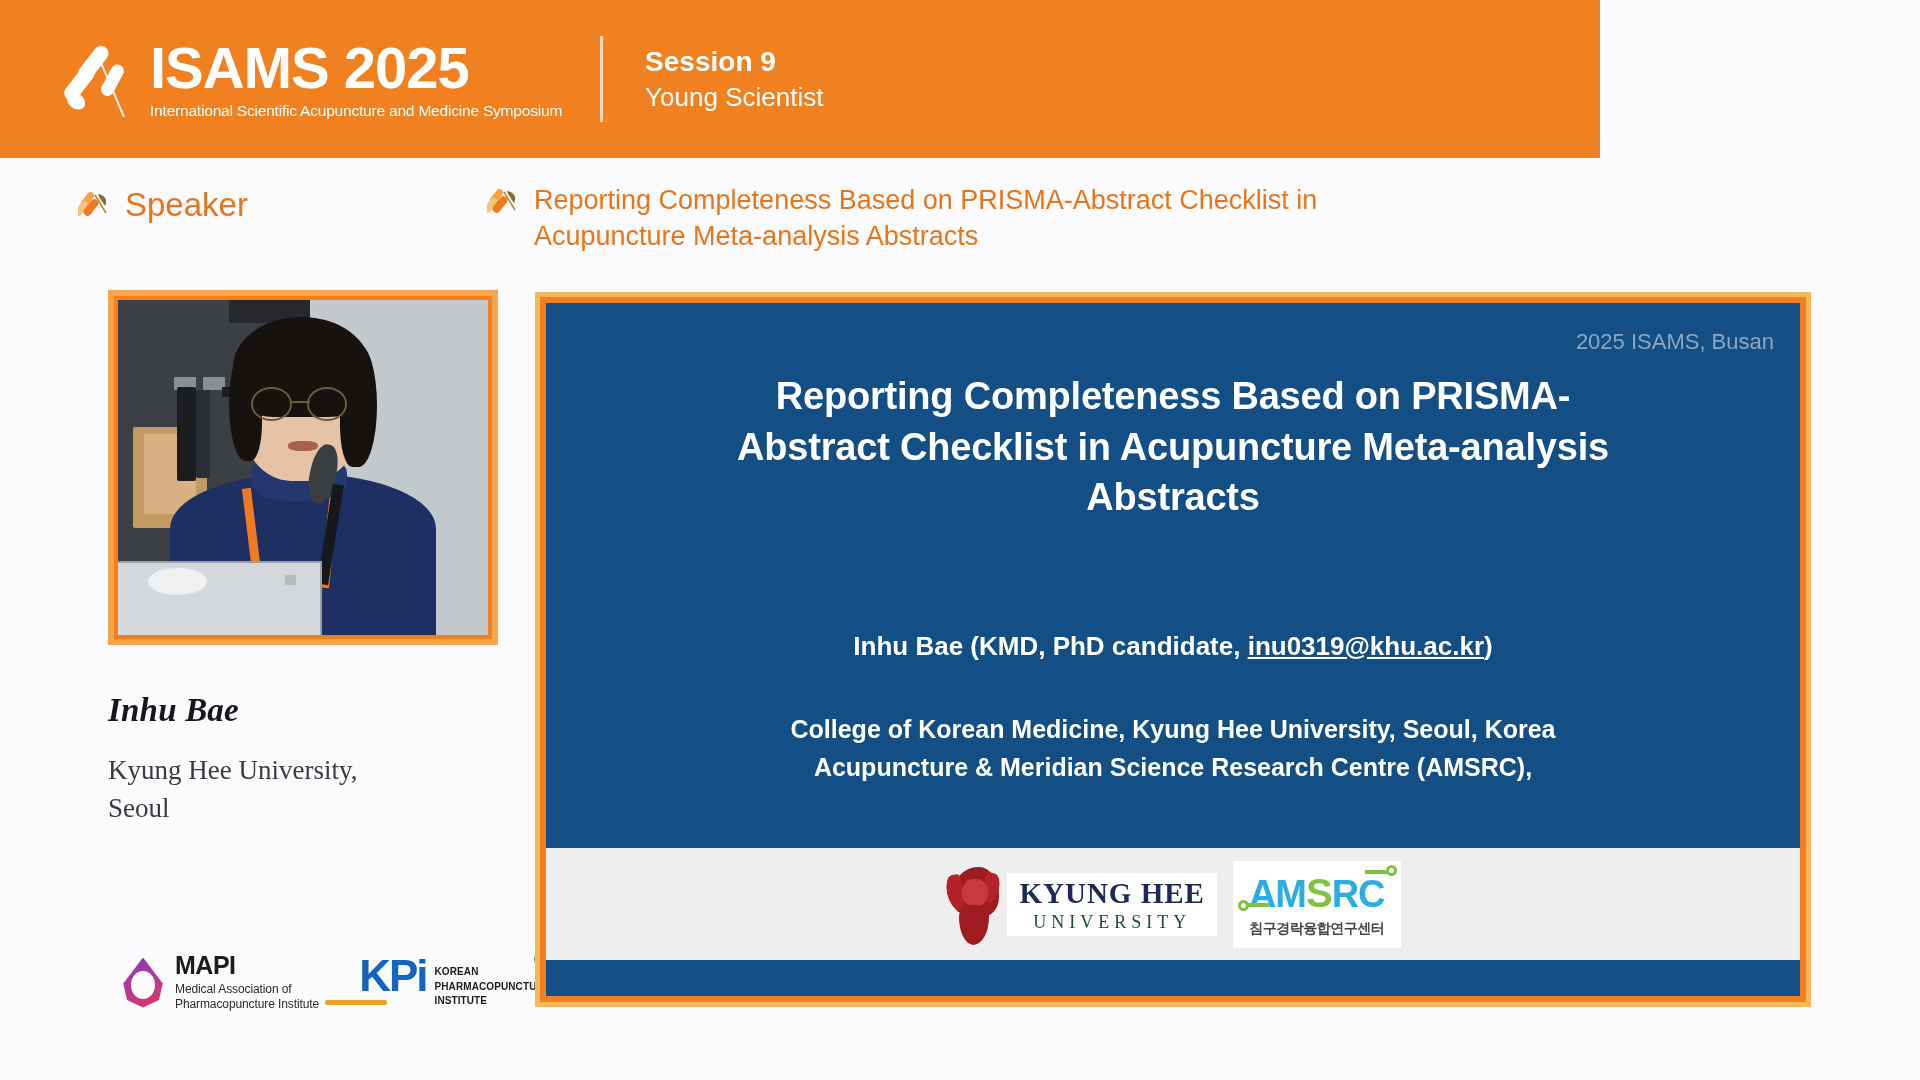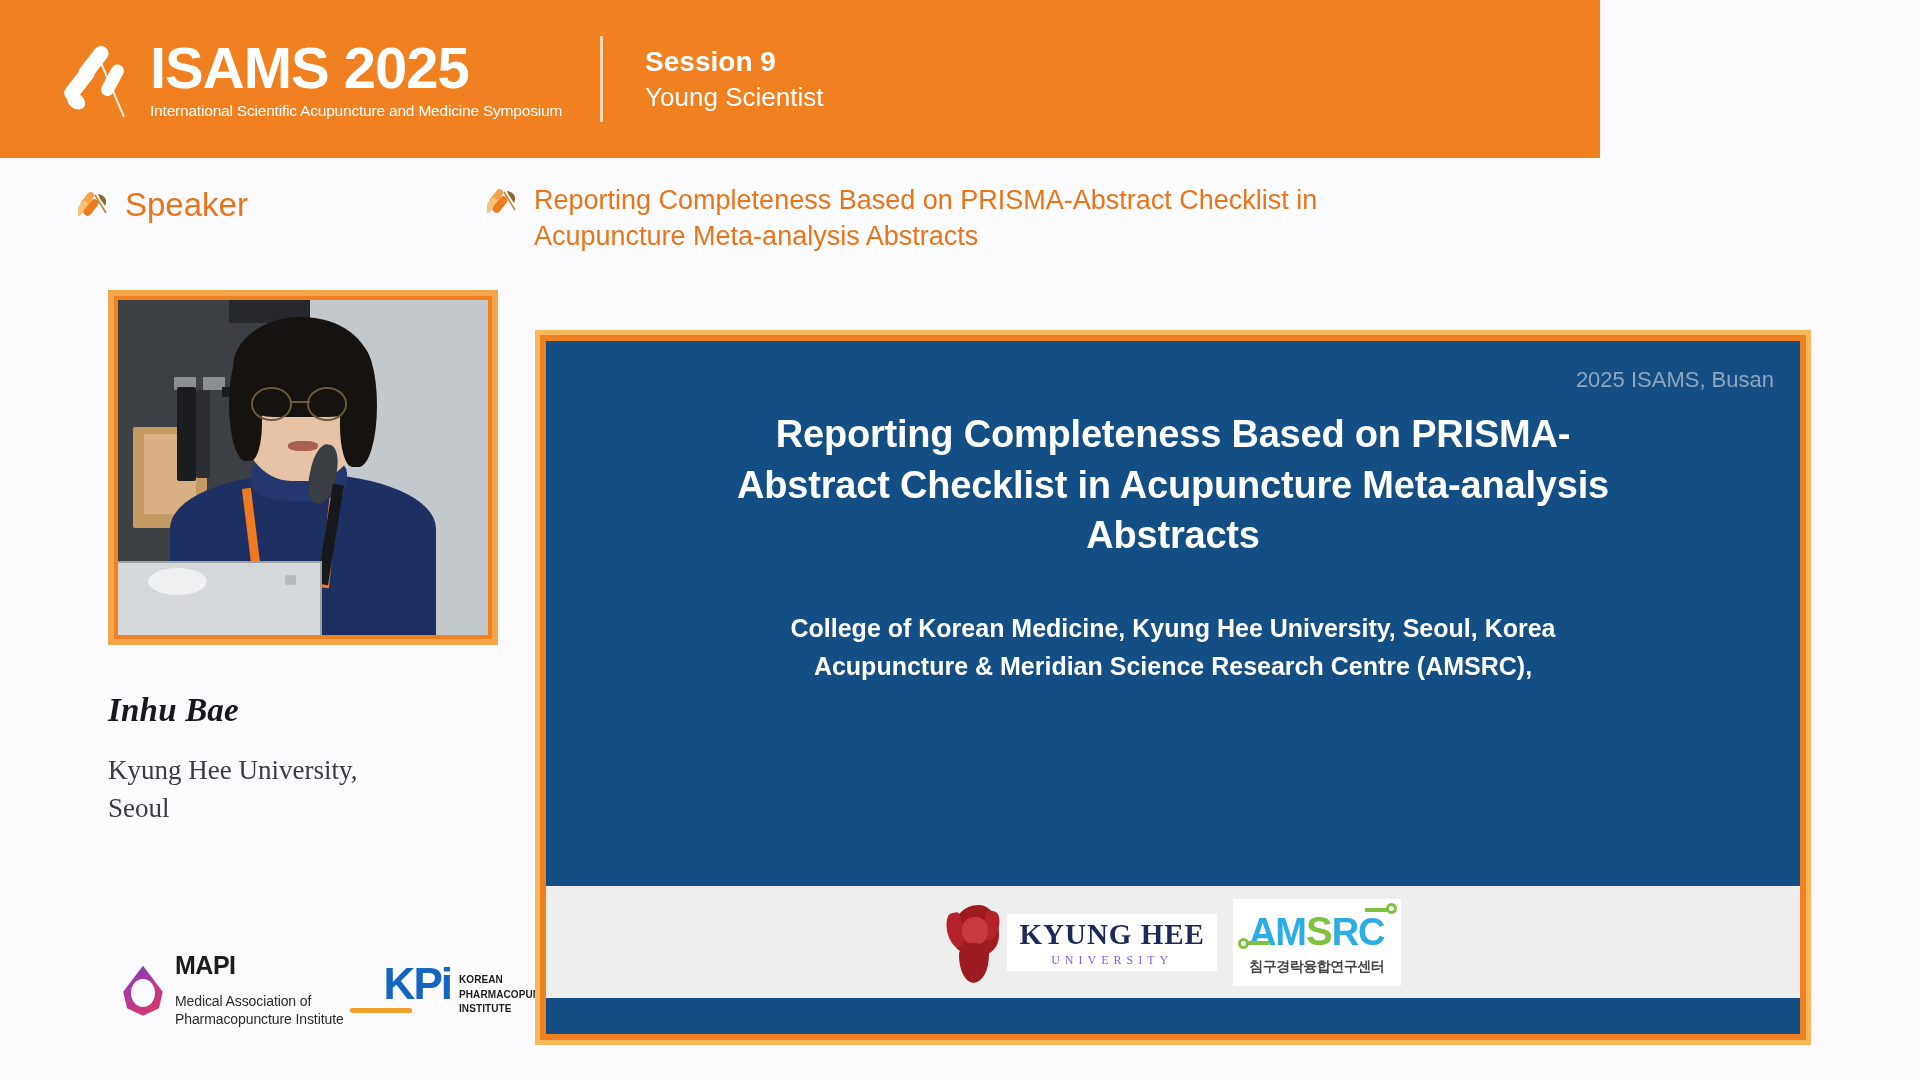--- a/index.html
+++ b/index.html
@@ -234,38 +234,37 @@
     content:""; position:absolute; inset:0;
     background: linear-gradient(150deg,#6f3fbd 0%,#b5389a 45%,#e0355e 100%);
     border-radius: 50% 50% 50% 50% / 62% 62% 38% 38%;
     clip-path: polygon(50% 0%, 97% 52%, 88% 85%, 50% 100%, 12% 85%, 3% 52%);
   }
   .mapi-drop::after {
     content:""; position:absolute; left:9px; top:13px; right:9px; bottom:9px;
     background:#fbfafd; border-radius:50%;
   }
   .mapi-txt-big { font-size:25px; font-weight:bold; color:#1c1c1e; letter-spacing:-0.5px; line-height:1; }
-  .mapi-txt-small { font-size:14px; color:#2b2b2e; line-height:1.26; margin-top:15px; letter-spacing:-0.1px; }
+  .mapi-txt-small { font-size:12px; color:#2b2b2e; line-height:1.26; margin-top:4px; letter-spacing:-0.1px; }
 
   .kpi-logo { display:flex; align-items:flex-start; gap:8px; position:relative; }
   .kpi-mark { font-size:44px; font-weight:bold; color:#1565c0; line-height:0.92; letter-spacing:-2px; position:relative; font-family:"Liberation Sans", sans-serif; }
   .kpi-ring { position:absolute; right:-3px; top:-7px; width:20px; height:20px; border:5px solid #3aa85a; border-radius:50%; }
   .kpi-underline { position:absolute; left:-34px; bottom:4px; width:62px; height:5px; background:#f0a02c; border-radius:2px; }
   .kpi-txt { font-size:10px; font-weight:bold; color:#1c1c1e; line-height:1.45; letter-spacing:0.1px; margin-top:9px; }
 
   
   .slide-outer {
     position: absolute;
     left: 535px;
     top: 292px;
     width: 1276px;
     height: 715px;
     background: #f7b85c;
     padding: 5px;
-    margin-top: 38px;
   }
   .slide-border {
     width: 100%;
     height: 100%;
     background: #f08020;
     padding: 6px;
   }
   .slide {
     width: 100%;
     height: 100%;
@@ -352,21 +351,21 @@
   .khu-lion::after {
     content:""; position:absolute; left:14px; top:42px; width:30px; height:40px;
     background:#9e1b22;
     border-radius: 42% 48% 52% 48% / 30% 30% 70% 70%;
   }
   .khu-mane1 { position:absolute; left:2px; top:12px; width:16px; height:34px; background:#b52229; border-radius:60% 20% 40% 60%; transform:rotate(-12deg); }
   .khu-mane2 { position:absolute; left:38px; top:10px; width:16px; height:30px; background:#b52229; border-radius:20% 60% 60% 40%; transform:rotate(14deg); }
   .khu-face { position:absolute; left:17px; top:16px; width:26px; height:28px; background:#c9383c; border-radius:46% 46% 52% 52%; }
   .khu-txtbox { background:#ffffff; padding:6px 12px 5px 12px; }
   .khu-name { font-family:"Liberation Serif", serif; font-size:29px; font-weight:bold; color:#1b2a56; letter-spacing:1px; line-height:1; }
-  .khu-uni { font-family:"Liberation Serif", serif; font-size:12px; color:#8b5cf6; letter-spacing:5px; text-align:center; margin-top:5px; line-height:1; }
+  .khu-uni { font-family:"Liberation Serif", serif; font-size:18px; color:#14532d; letter-spacing:5px; text-align:center; margin-top:5px; line-height:1; }
 
   
   .amsrc {
     background:#ffffff; padding:12px 16px 10px 16px;
     display:flex; flex-direction:column; align-items:center; position:relative;
   }
   .amsrc-word { position:relative; display:flex; align-items:baseline; }
   .amsrc-am { font-size:38px; font-weight:bold; color:#2bace2; letter-spacing:-1px; line-height:1; font-family:"Liberation Sans", sans-serif; }
   .amsrc-s  { font-size:40px; font-weight:bold; color:#7fc242; letter-spacing:-1px; line-height:1; font-family:"Liberation Sans", sans-serif; }
   .amsrc-rc { font-size:38px; font-weight:bold; color:#2bace2; letter-spacing:-1px; line-height:1; font-family:"Liberation Sans", sans-serif; }
@@ -511,20 +510,23 @@
 <div class="slide-outer">
   <div class="slide-border">
     <div class="slide">
 
       <div class="slide-watermark">2025 ISAMS, Busan</div>
 
       <div class="slide-body">
 
         <div class="slide-title">Reporting Completeness Based on PRISMA-Abstract Checklist in Acupuncture Meta-analysis Abstracts</div>
 
+        <div class="slide-author">
+          <span>Inhu Bae (KMD, PhD candidate, </span><a class="email" href="#">inu0319@khu.ac.kr</a><span>)</span>
+        </div>
 
         <div class="slide-affil">
           <div>College of Korean Medicine, Kyung Hee University, Seoul, Korea</div>
           <div>Acupuncture &amp; Meridian Science Research Centre (AMSRC),</div>
         </div>
 
       </div>
 
       <div class="slide-logobar">
 

